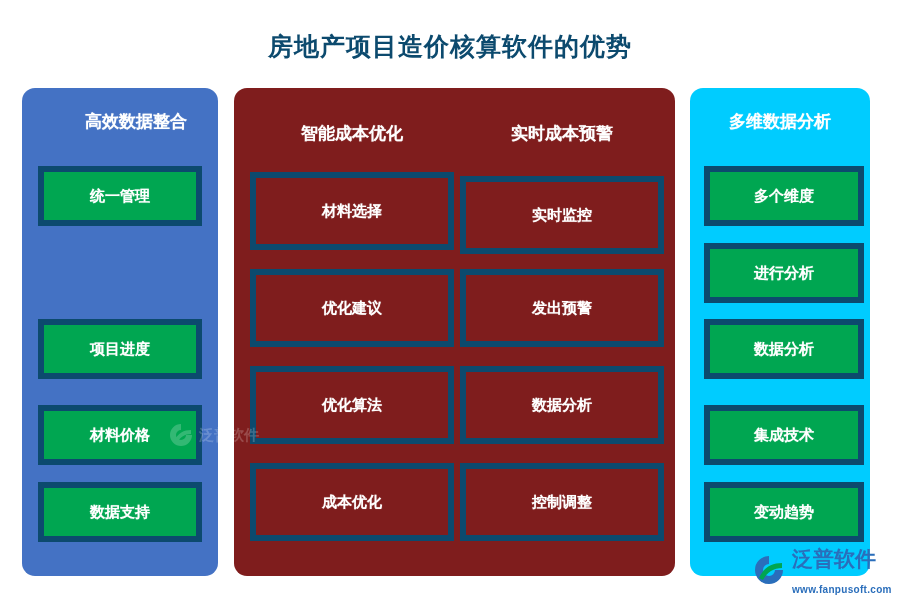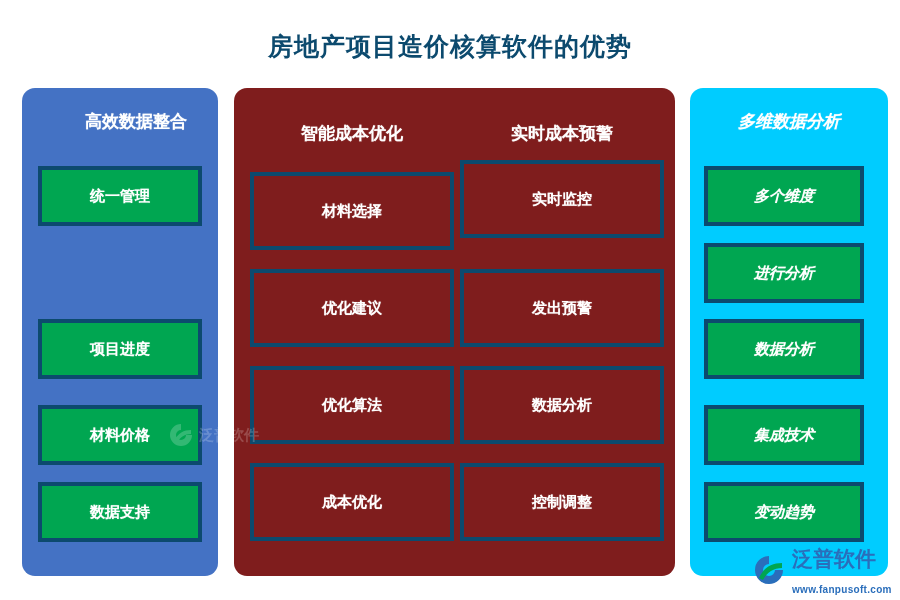--- a/index.html
+++ b/index.html
@@ -19,21 +19,21 @@
     font-size: 25px;
     font-weight: bold;
     color: #0c4a6e;
     letter-spacing: 1px;
   }
 
   
   .panel { position: absolute; border-radius: 13px; }
   .panel-left  { left: 22px;  top: 88px; width: 196px; height: 488px; background: #4472c4; }
   .panel-mid   { left: 234px; top: 88px; width: 441px; height: 488px; background: #7f1d1d; }
-  .panel-right { left: 690px; top: 88px; width: 198px; height: 488px; background: #00ccff; font-style: italic; }
+  .panel-right { left: 690px; top: 88px; width: 180px; height: 488px; background: #00ccff; }
 
   .panel-header {
     position: absolute; left: 0; width: 100%;
     text-align: center;
     font-size: 17px; font-weight: bold; color: #ffffff;
     text-shadow: 0 0 1px rgba(255,255,255,.6);
   }
   .panel-left .panel-header  { top: 22px; padding-left: 32px; }
   .panel-right .panel-header { top: 22px; }
 
@@ -47,21 +47,21 @@
     font-size: 17px; font-weight: bold; color: #ffffff;
     text-shadow: 0 0 1px rgba(255,255,255,.6);
   }
 
   
   .card {
     position: absolute;
     display: flex; align-items: center; justify-content: center;
     font-size: 15px; font-weight: bold; color: #ffffff;
     text-shadow: 0 0 1px rgba(255,255,255,.55);
-    border: 4px solid #0c4a6e;
+    border: 6px solid #0c4a6e;
   }
   .card-green { background: #00a651; }
   .card-outline { background: transparent; text-align: center; }
 
   
   .col-card { left: 16px; width: 164px; height: 60px; }
   .panel-right .col-card { left: 14px; width: 160px; }
 
   
   .mid-card { left: 0; width: 204px; height: 78px; }
@@ -105,21 +105,21 @@
     <div class="sub-col sub-col-a">
       <div class="sub-header">智能成本优化</div>
       <div class="card card-outline mid-card" style="top:84px">材料选择</div>
       <div class="card card-outline mid-card" style="top:181px">优化建议</div>
       <div class="card card-outline mid-card" style="top:278px">优化算法</div>
       <div class="card card-outline mid-card" style="top:375px">成本优化</div>
     </div>
 
     <div class="sub-col sub-col-b">
       <div class="sub-header">实时成本预警</div>
-      <div class="card card-outline mid-card" style="top:72px">实时监控</div>
+      <div class="card card-outline mid-card" style="top:88px">实时监控</div>
       <div class="card card-outline mid-card" style="top:181px">发出预警</div>
       <div class="card card-outline mid-card" style="top:278px">数据分析</div>
       <div class="card card-outline mid-card" style="top:375px">控制调整</div>
     </div>
 
   </div>
 
   <div class="panel panel-right">
     <div class="panel-header">多维数据分析</div>
     <div class="card card-green col-card" style="top:78px">多个维度</div>

